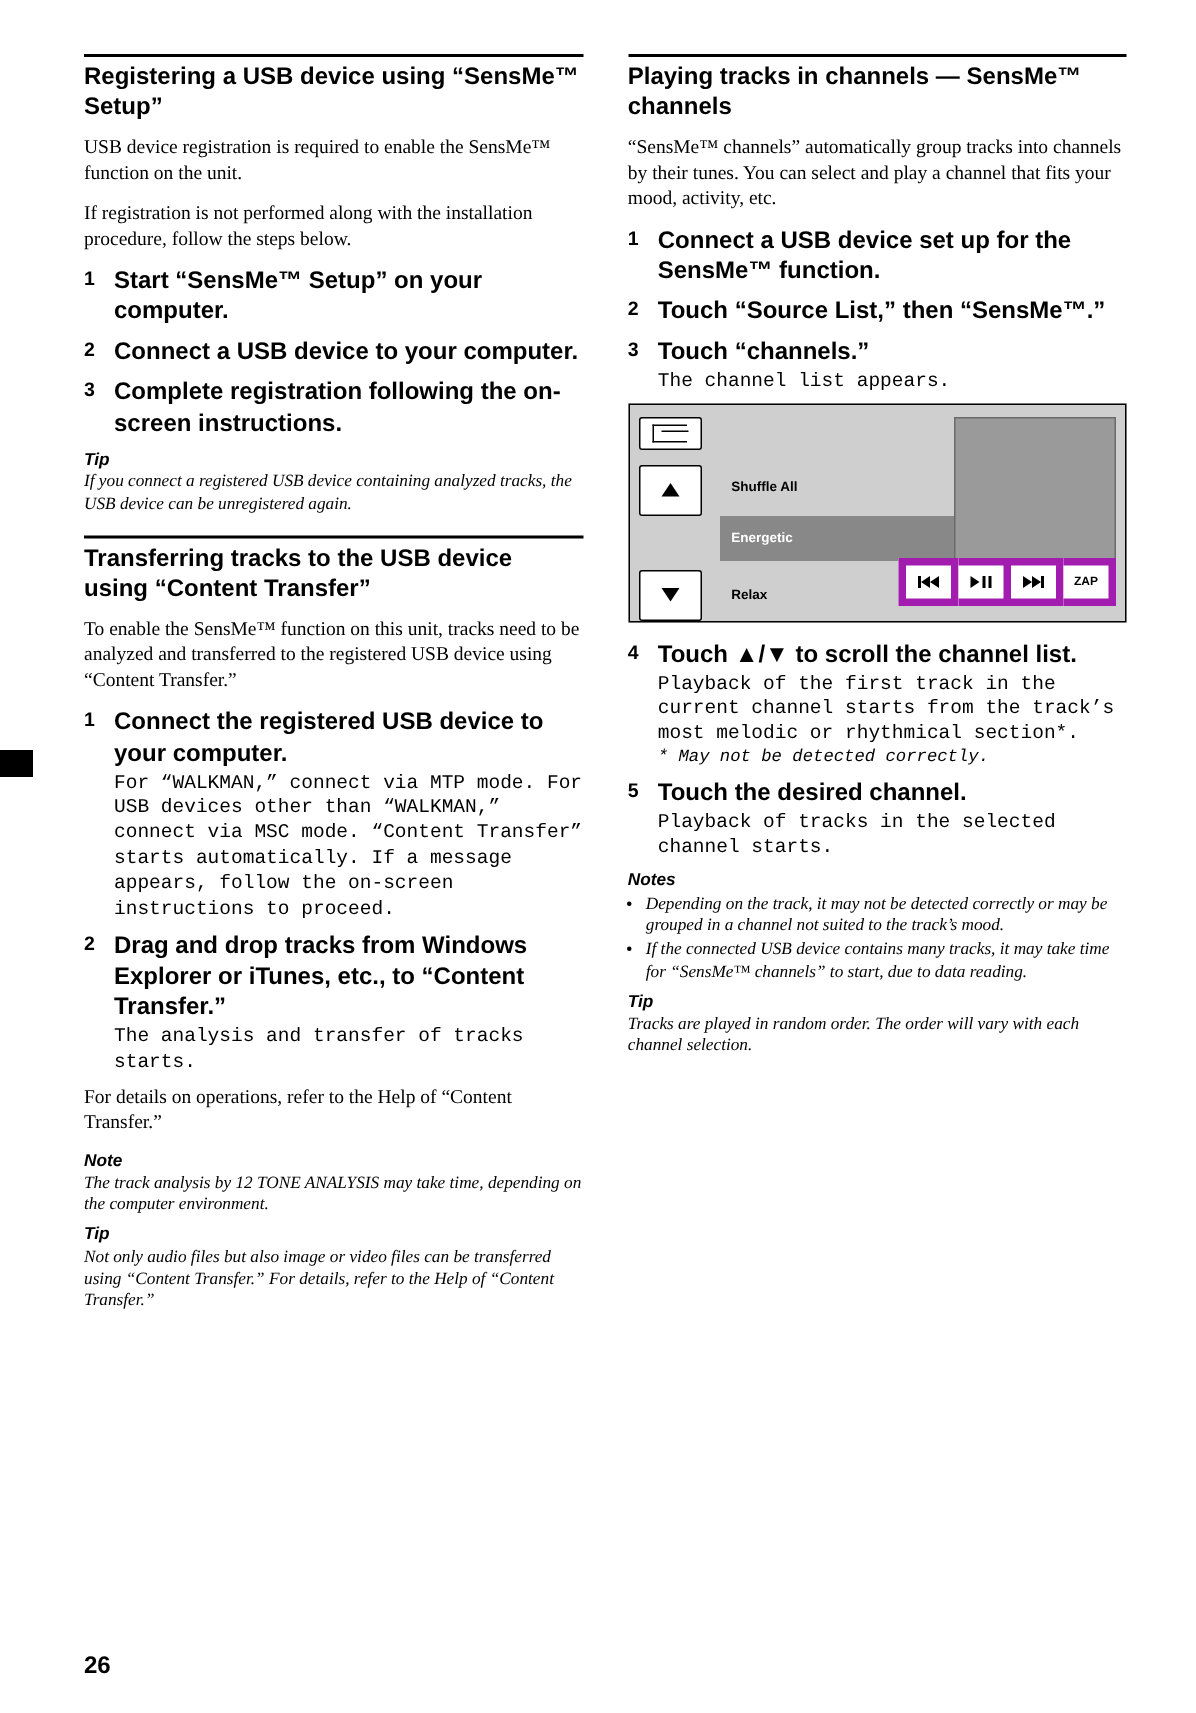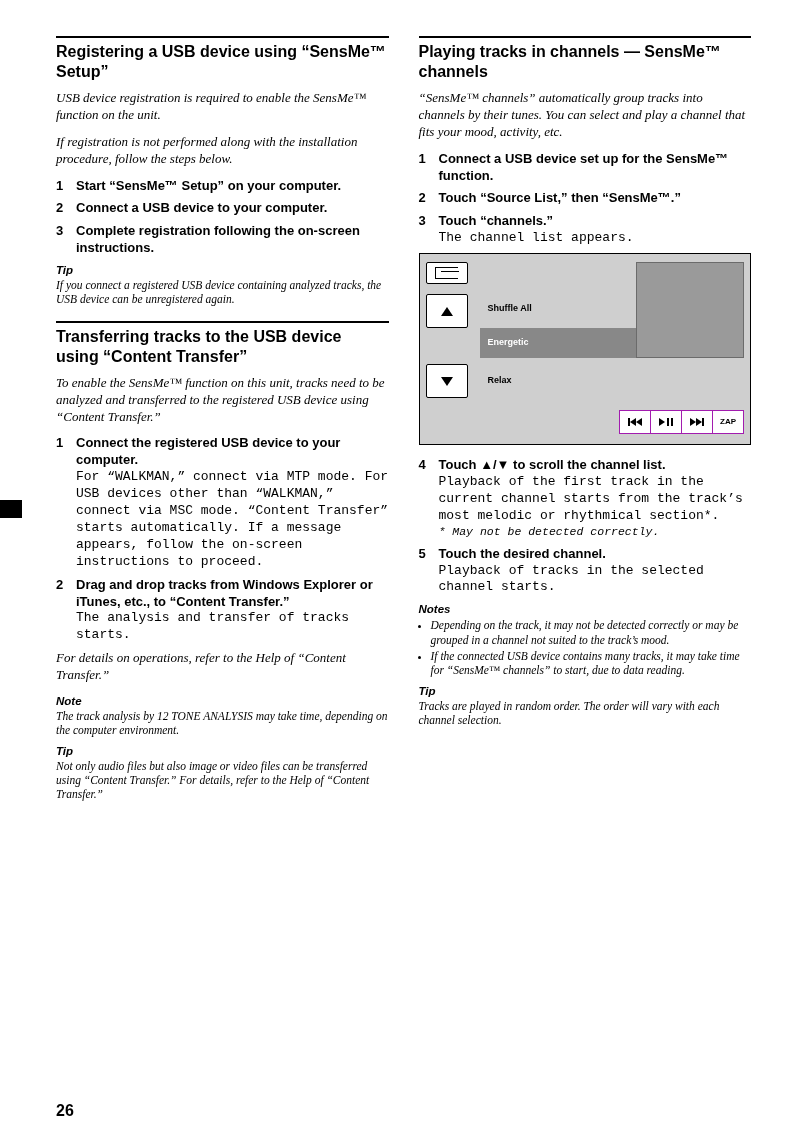--- a/index.html
+++ b/index.html
@@ -33,21 +33,20 @@
   }
   h2.sect {
     font-family: Arial, Helvetica, sans-serif;
     font-weight: bold;
     font-size: 16px;
     margin: 0 0 8px 0;
     line-height: 1.25;
   }
   p.body {
     margin: 0 0 10px 0;
-    font-style: italic;
   }
   ol.steps {
     list-style: none;
     padding: 0;
     margin: 0 0 6px 0;
     counter-reset: step;
   }
   ol.steps > li {
     position: relative;
     padding-left: 20px;
@@ -59,21 +58,21 @@
     position: absolute;
     left: 0;
     top: 0;
     font-family: Arial, Helvetica, sans-serif;
     font-weight: bold;
     font-size: 13px;
   }
   .step-head {
     font-family: Arial, Helvetica, sans-serif;
     font-weight: bold;
-    font-size: 13px;
+    font-size: 16px;
     display: block;
   }
   .step-body {
     display: block;
     font-family: Liberation Mono, monospace;
     font-weight: normal;
     margin-top: 0;
   }
   .note-foot {
     font-style: italic;
@@ -116,21 +115,21 @@
     font-family: Arial, Helvetica, sans-serif;
     font-weight: bold;
     font-size: 16px;
   }
   
   .mockup {
     border: 1px solid #000;
     background: #cfcfcf;
     width: 100%;
     max-width: 340px;
-    height: 192px;
+    height: 146px;
     margin: 4px 0 12px 0;
     position: relative;
     font-family: Arial, Helvetica, sans-serif;
     font-size: 9px;
     font-weight: bold;
     box-sizing: border-box;
   }
   .m-back {
     position:absolute; left:6px; top:8px; width:40px; height:20px;
     background:#fff; border:1px solid #000; border-radius:2px;
@@ -165,21 +164,21 @@
   .m-energetic { top:74px; width:160px; background:#888; color:#fff; }
   .m-relax { top:112px; width:150px; }
   .m-art {
     position:absolute; right:6px; top:8px; width:106px; height:94px;
     background:#9a9a9a; border:1px solid #6b6b6b;
   }
   .m-controls {
     position:absolute; right:6px; bottom:10px; display:flex; gap:0;
   }
   .m-btn {
-    width:30px; height:22px; background:#fff; border:1px solid #a21caf;
+    width:30px; height:22px; background:#fff; border:5px solid #a21caf;
     display:flex; align-items:center; justify-content:center;
     font-size:8px; font-weight:bold;
   }
   .m-btn + .m-btn { border-left:none; }
   .glyph {
     display:inline-flex; align-items:center;
   }
   .bar {width:2px;height:8px;background:#000;display:inline-block;}
   .tri-l {width:0;height:0;border-top:4px solid transparent;border-bottom:4px solid transparent;border-right:6px solid #000;display:inline-block;}
   .tri-r {width:0;height:0;border-top:4px solid transparent;border-bottom:4px solid transparent;border-left:6px solid #000;display:inline-block;}

